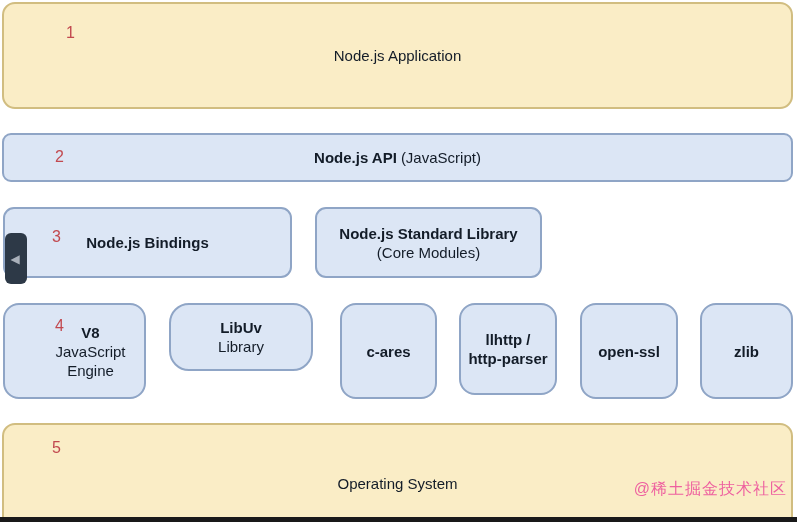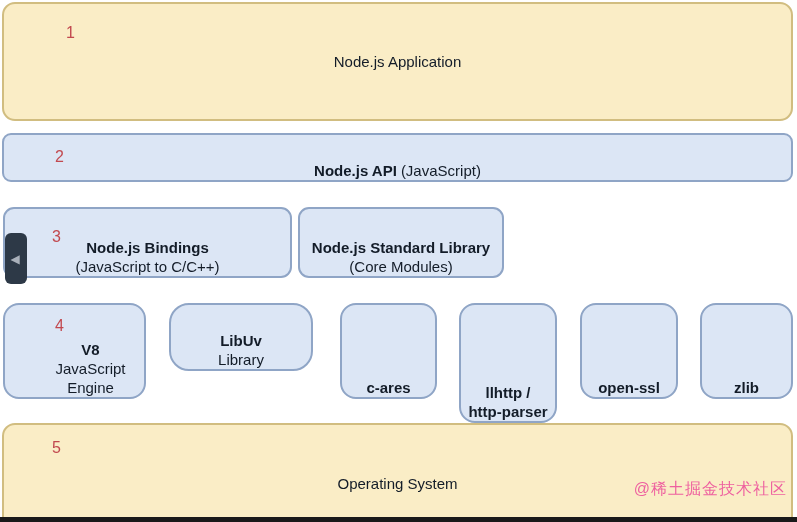--- a/index.html
+++ b/index.html
@@ -22,42 +22,41 @@
   }
   .yellow {
     background:#faedc6;
     border:2px solid #d1bd80;
     border-radius:13px;
   }
   .blue {
     background:#dce6f5;
     border:2px solid #8fa5c6;
     border-radius:11px;
-    justify-content:flex-end;
   }
   .round16 { border-radius:16px; }
   .title { font-size:15px; line-height:19px; color:#131c28; }
   .bold  { font-weight:700; }
   .suffix { font-weight:400; margin-left:4px; }
   .num {
     position:absolute;
     color:#c2494f;
     font-size:16px;
     line-height:16px;
   }
   
-  .layer1 { left:2px;   top:2px;   width:791px; height:119px; }
+  .layer1 { left:2px;   top:2px;   width:791px; height:107px; }
   .layer2 { left:2px;   top:133px; width:791px; height:49px; }
   .l3a    { left:3px;   top:207px; width:289px; height:71px; }
-  .l3b    { left:298px; top:207px; width:206px; height:71px; }
+  .l3b    { left:315px; top:207px; width:227px; height:71px; }
   .l3c    { left:535px; top:207px; width:258px; height:71px; }
   .l4a    { left:3px;   top:303px; width:143px; height:96px;padding-left:32px; }
   .l4b    { left:169px; top:303px; width:144px; height:68px;border-radius:20px; }
   .l4c    { left:340px; top:303px; width:97px;  height:96px; }
-  .l4d    { left:459px; top:303px; width:98px;  height:120px; }
+  .l4d    { left:459px; top:303px; width:98px;  height:92px; }
   .l4e    { left:580px; top:303px; width:98px;  height:96px; }
   .l4f    { left:700px; top:303px; width:93px;  height:96px; }
   .layer5 { left:2px;   top:423px; width:791px; height:120px; }
 
   .bottom-strip {
     position:absolute;
     left:0; top:517px; width:797px; height:5px;
     background:#191919;
   }
   .toggle {
@@ -93,21 +92,20 @@
   </div>
   <span class="num" style="left:66px;top:25px">1</span>
 
   <div class="box blue layer2" style="border-radius:9px">
     <span class="title"><span class="bold">Node.js API</span><span class="suffix">(JavaScript)</span></span>
   </div>
   <span class="num" style="left:55px;top:149px">2</span>
 
   <div class="box blue l3a">
     <span class="title bold">Node.js Bindings</span>
-    <span class="title">(JavaScript to C/C++)</span>
   </div>
   <div class="box blue l3b">
     <span class="title bold">Node.js Standard Library</span>
     <span class="title">(Core Modules)</span>
   </div>
   <span class="num" style="left:52px;top:229px">3</span>
 
   <div class="box blue l4a round16">
     <span class="title bold">V8</span>
     <span class="title">JavaScript Engine</span>

